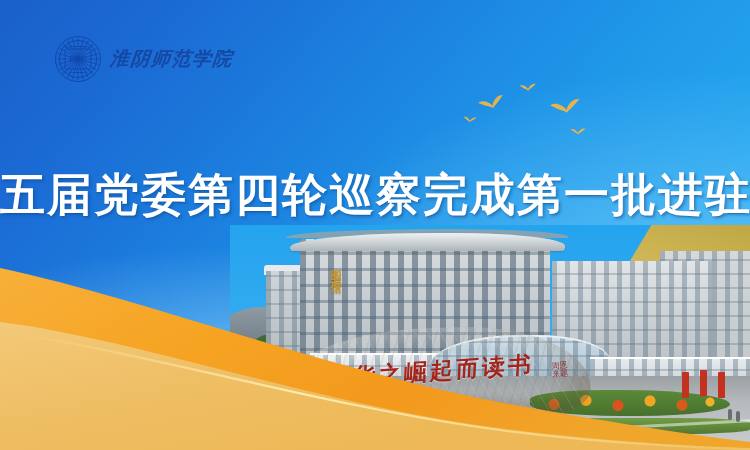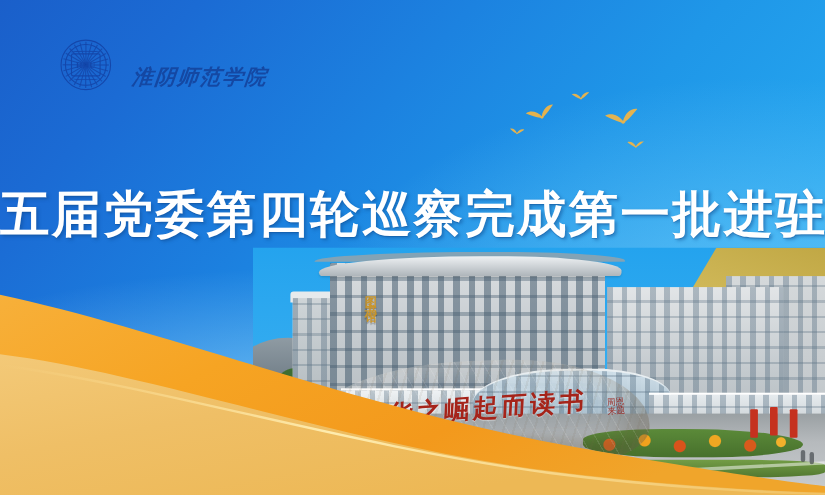--- a/index.html
+++ b/index.html
@@ -18,21 +18,21 @@
   
   .sky-glow{
     position:absolute;left:0;right:0;top:190px;height:180px;
     background:radial-gradient(80% 100% at 38% 100%, rgba(175,225,255,.55) 0%, rgba(175,225,255,0) 70%);
     pointer-events:none;
   }
 
   
   .logo-block{
     position:absolute;left:55px;top:36px;
-    display:flex;align-items:flex-end;gap:19px;
+    display:flex;align-items:center;gap:9px;
     opacity:.92;
   }
   .seal{
     width:46px;height:46px;border-radius:50%;
     border:1.6px solid #1445a8;
     position:relative;flex:0 0 auto;
     box-sizing:border-box;
   }
   .seal::before{
     content:"";position:absolute;inset:3.2px;border-radius:50%;

